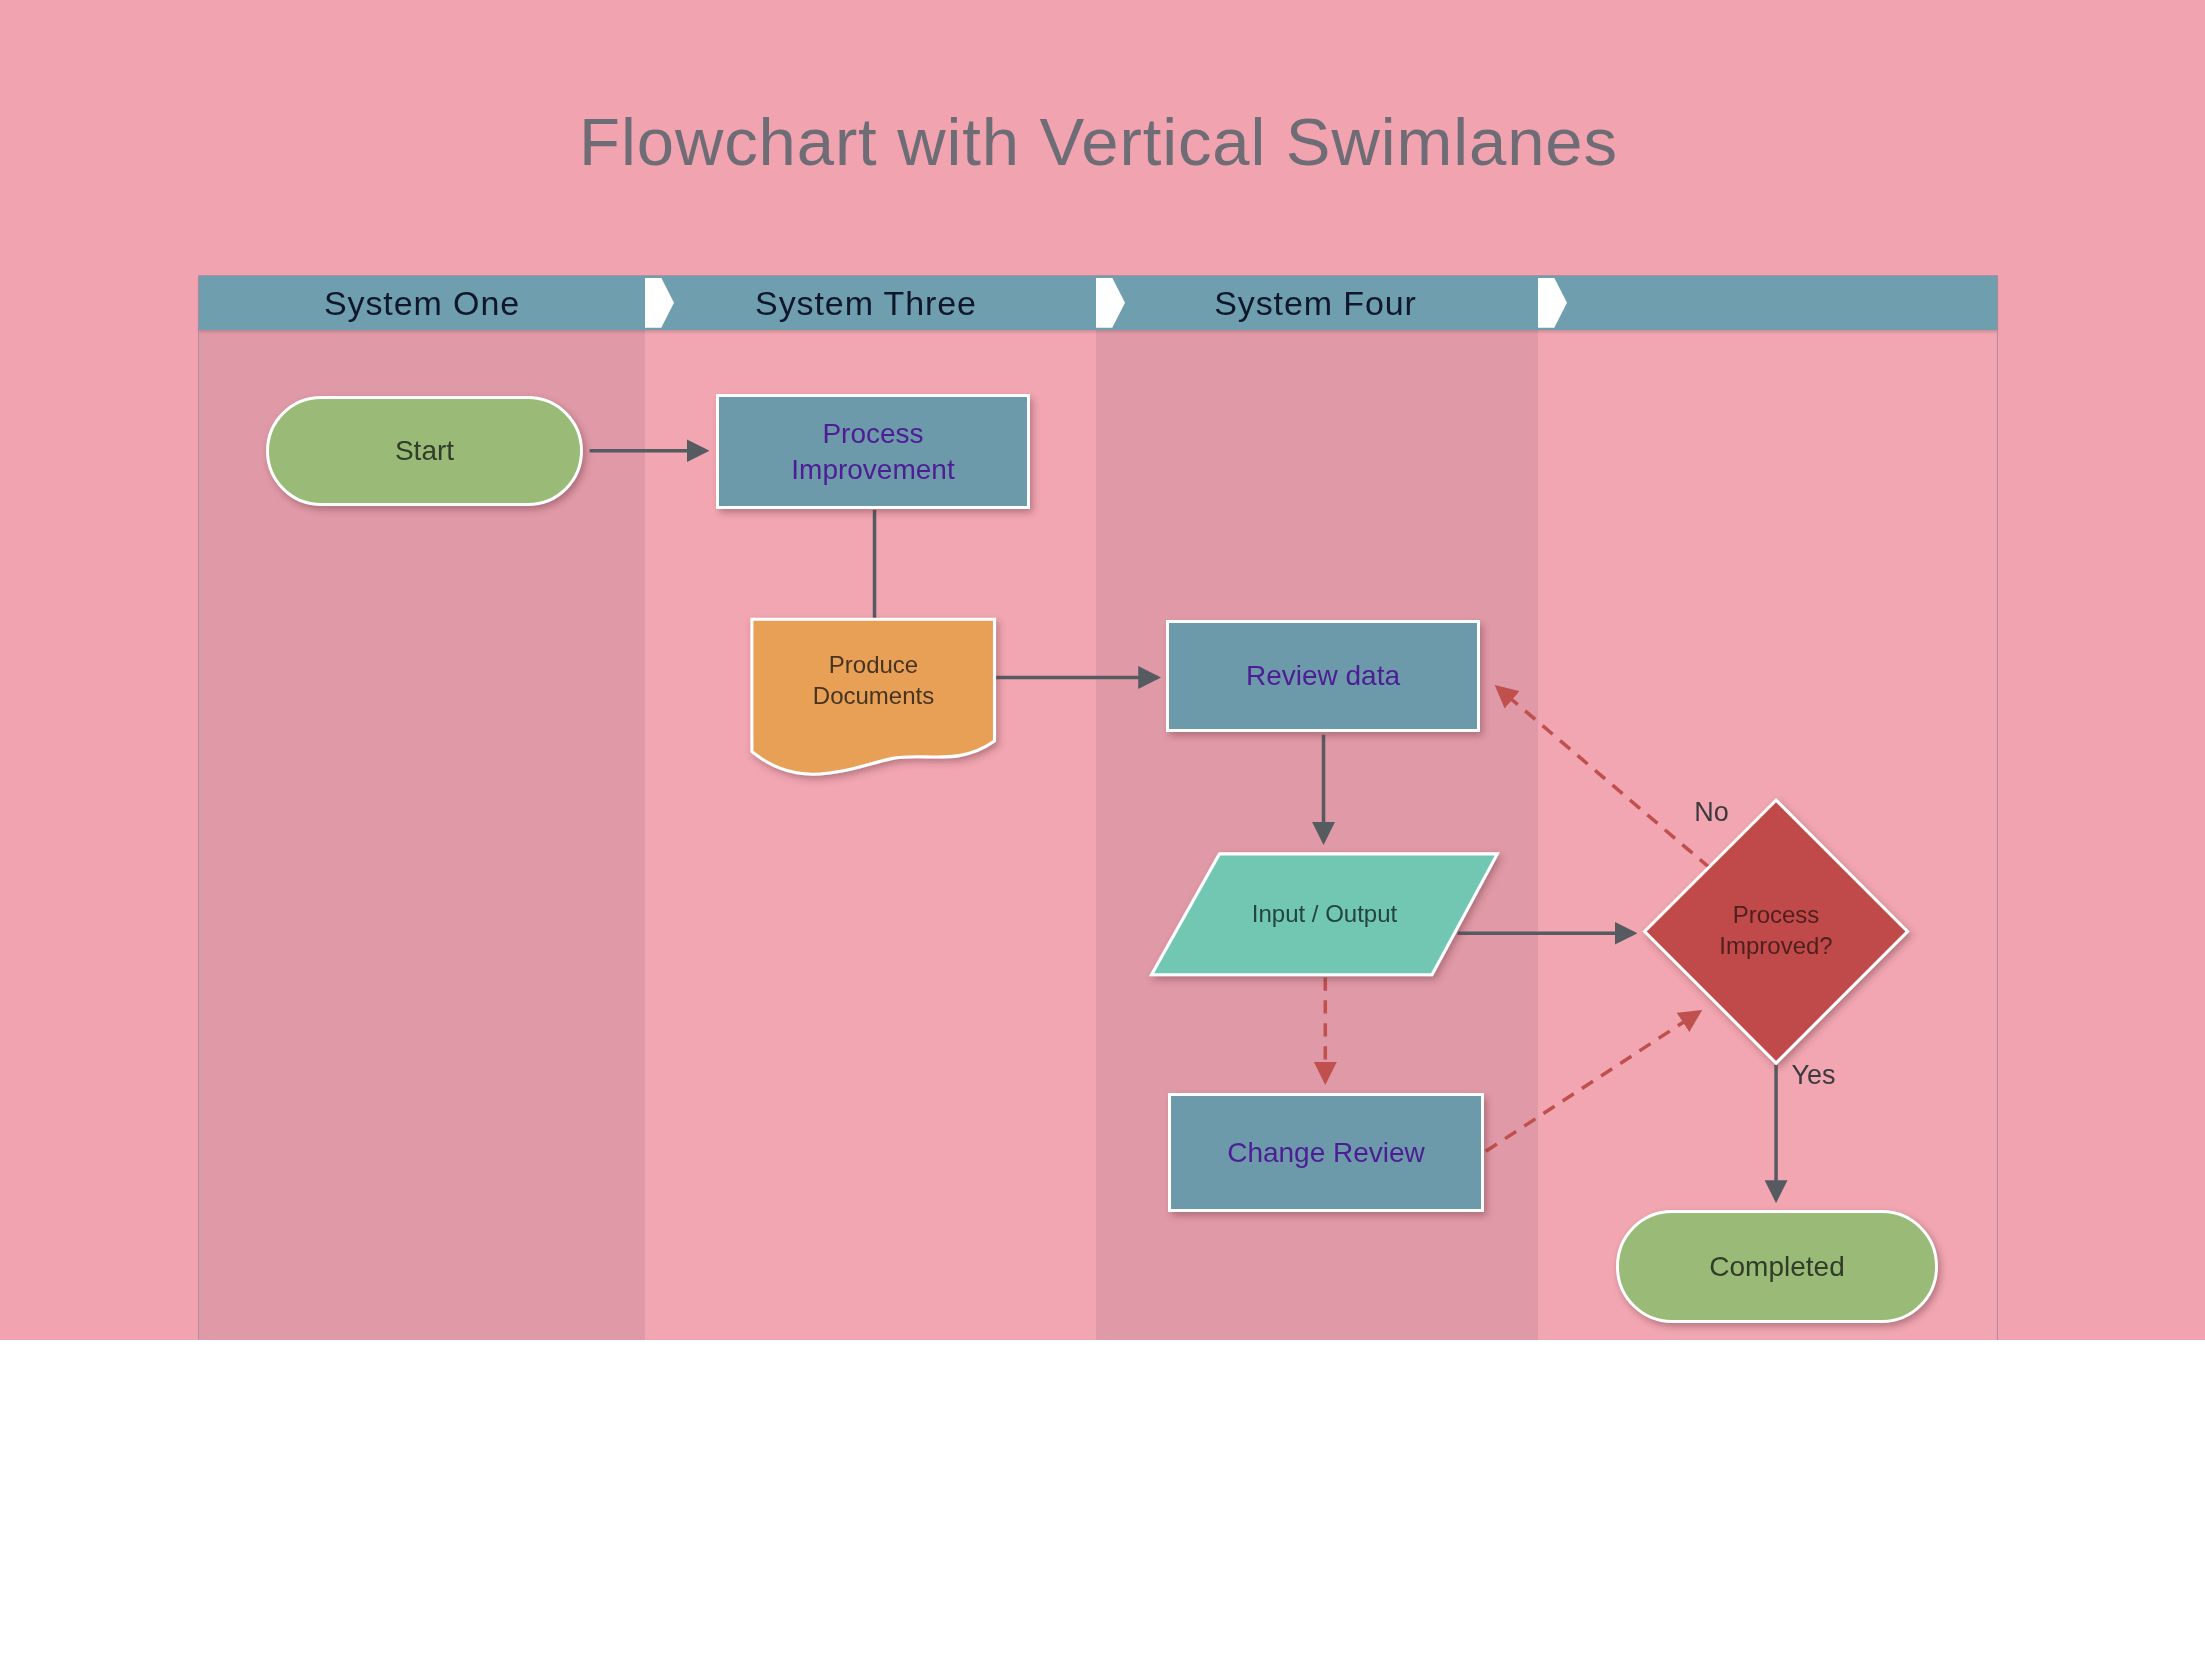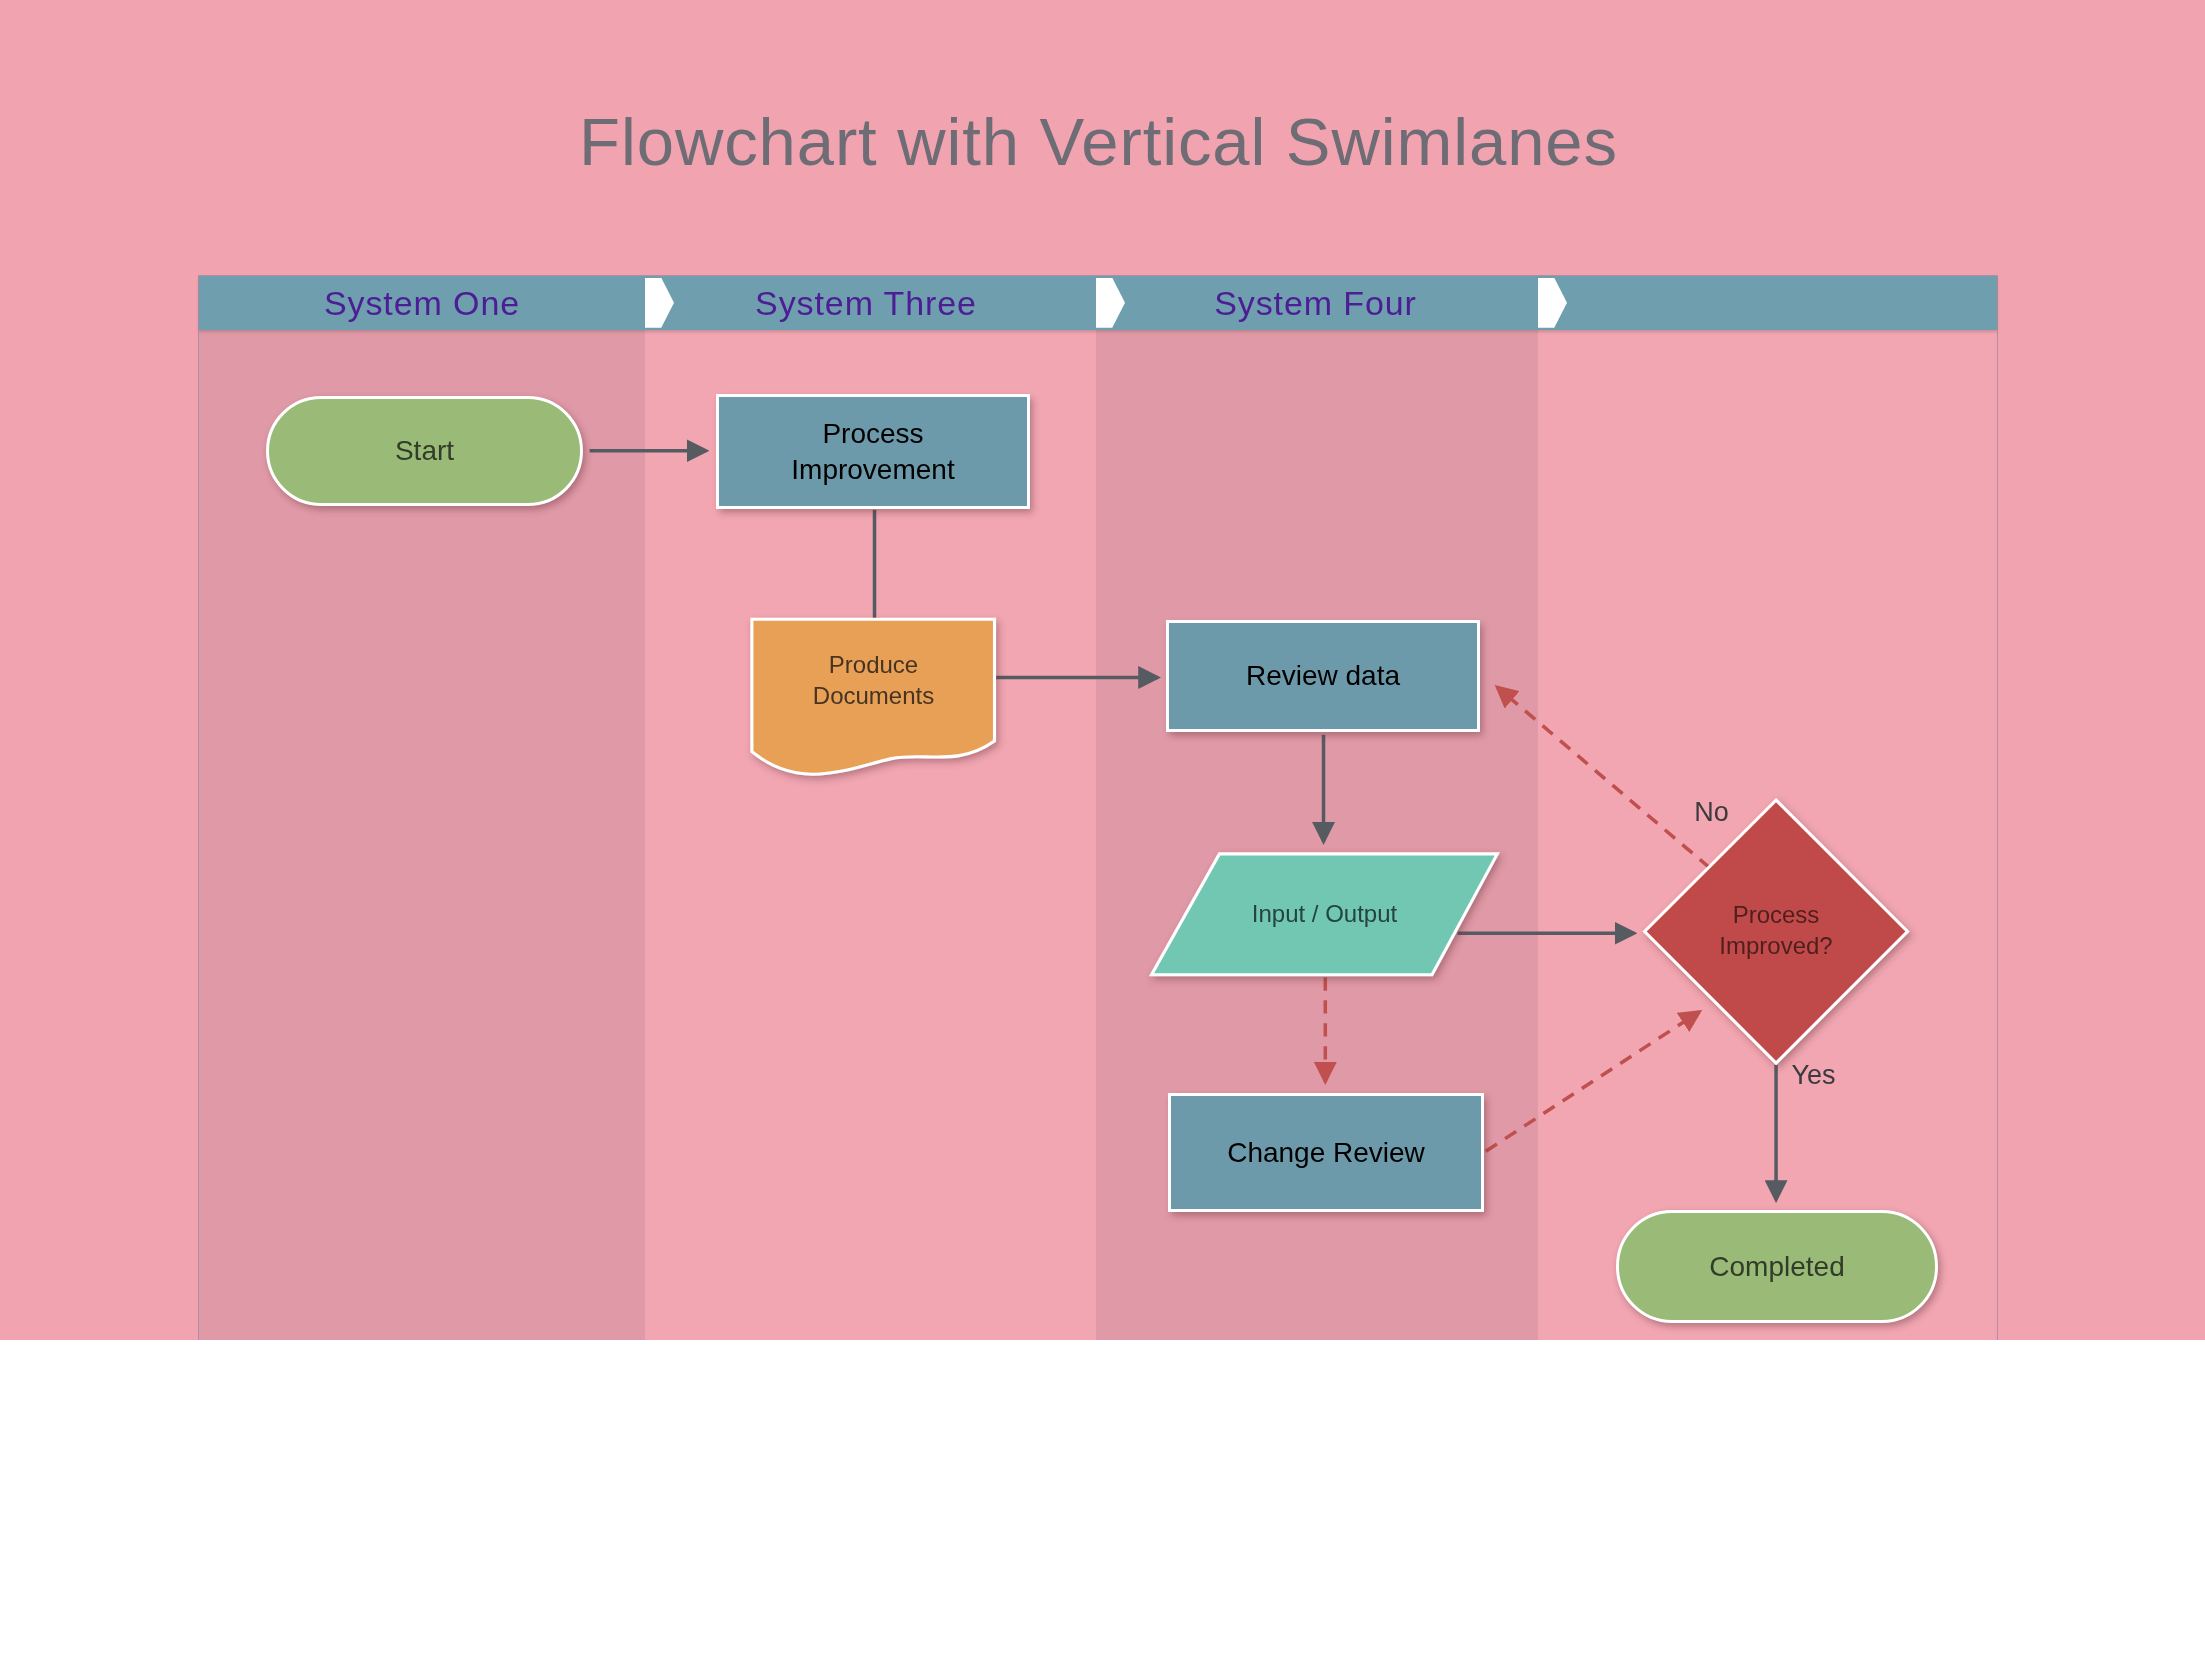--- a/index.html
+++ b/index.html
@@ -13,31 +13,31 @@
              border:1.8px solid rgba(125,128,152,.55);box-sizing:border-box;}
 
   .lanes{position:absolute;left:0;top:54px;width:100%;height:1066px;display:flex;}
   .lane{height:100%;}
   .lane.dark{background:rgba(96,76,96,.115);}
   .lane.light{background:rgba(255,255,255,.035);}
 
   .header{position:absolute;left:0;top:0;width:100%;height:54px;background:#6f9fae;
           display:flex;box-shadow:0 1.8px 2.6px rgba(90,60,70,.25);}
   .hcell{height:100%;display:flex;align-items:center;justify-content:center;}
-  .hcell span{color:#4c1d95;font-size:34px;letter-spacing:0.9px;}
+  .hcell span{color:#0f172a;font-size:34px;letter-spacing:0.9px;}
   .chev{position:absolute;top:1.8px;width:29px;height:50px;background:#ffffff;
         clip-path:polygon(0 0,56% 0,100% 50%,56% 100%,0 100%);}
 
   .edges{position:absolute;left:0;top:0;}
 
   .node{position:absolute;display:flex;align-items:center;justify-content:center;
         box-sizing:border-box;text-align:center;font-size:28px;line-height:1.28;}
   .solidshape{border:3.1px solid #ffffff;box-shadow:2.6px 3.5px 7px rgba(95,45,55,.4);}
   .pill{background:#9aba77;border-radius:56px;color:#313c29;}
-  .bluebox{background:#6d9aaa;color:#000000;}
+  .bluebox{background:#6d9aaa;color:#4c1d95;}
   .overlabel{position:absolute;display:flex;align-items:center;justify-content:center;
              text-align:center;font-size:24px;line-height:1.28;}
   .lbl-w{display:inline-block;}
   .edgelabel{position:absolute;font-size:27px;color:#3c3a3e;width:79px;text-align:center;}
 </style>
 </head>
 <body>
 
 <div class="page">
 

